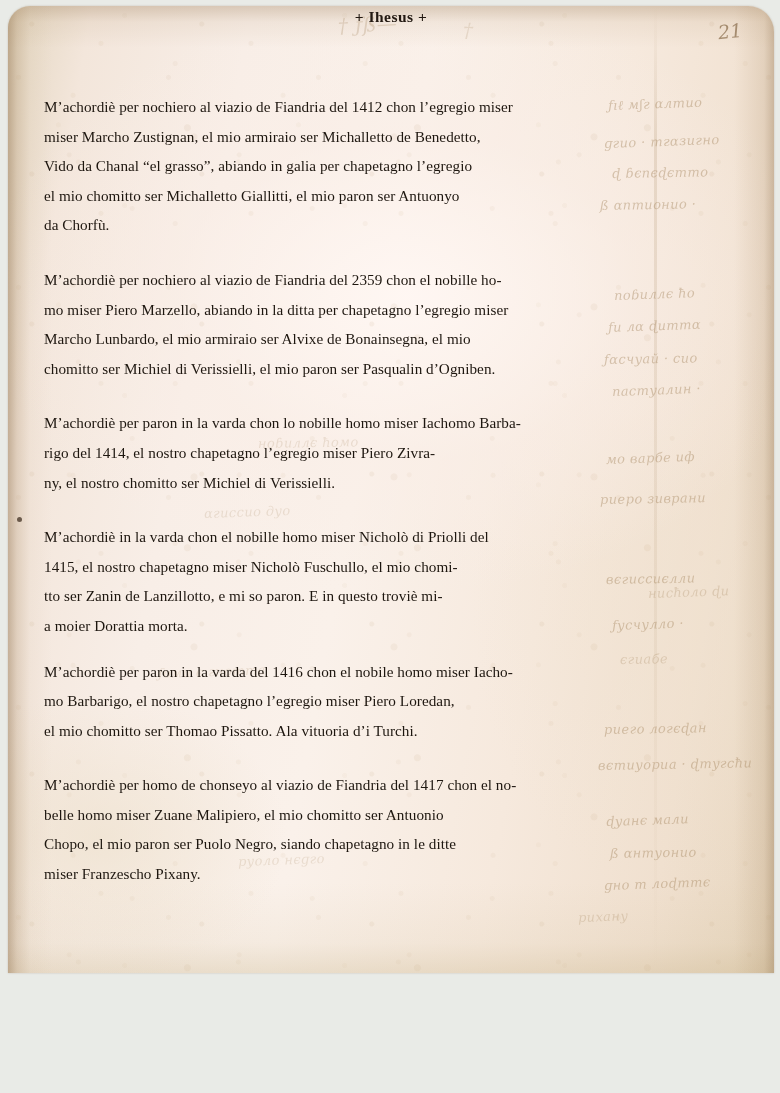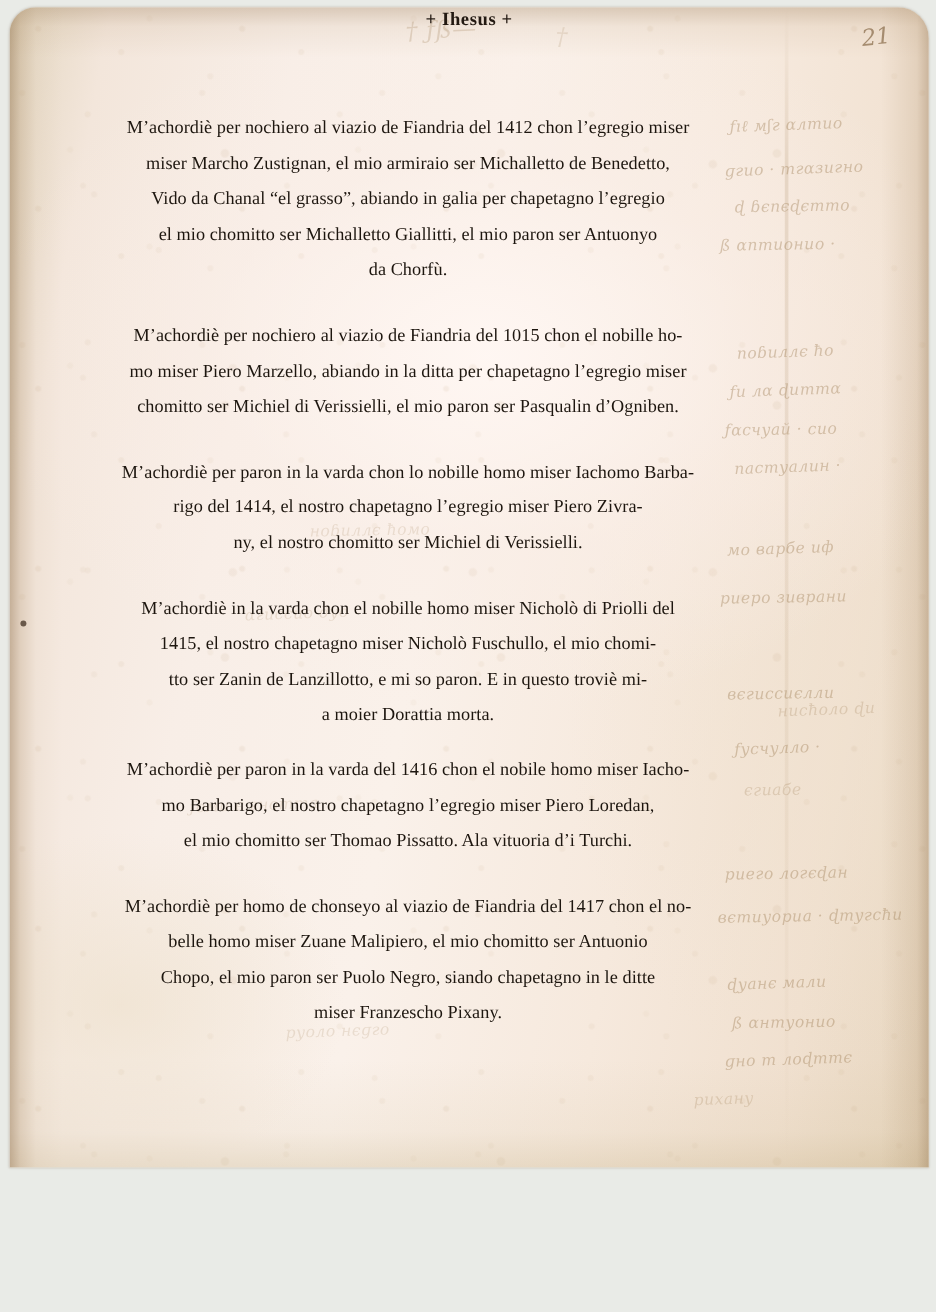--- a/index.html
+++ b/index.html
@@ -138,25 +138,24 @@
     font-style: italic;
     font-size: 19px;
     color: #8a6d4c;
     opacity: .72;
     transform: rotate(-6deg);
     z-index: 6;
   }
 
   .text-block {
     position: absolute;
-    left: 52px;
+    left: 36px;
     top: 86px;
     width: 560px;
     z-index: 5;
-    text-align: center;
   }
   .para {
     margin: 0 0 25px 0;
     color: #1d160f;
     font-size: 15.2px;
     line-height: 29.6px;
     letter-spacing: .05px;
   }
   .para.tight { margin-bottom: 16px; }
   .para .ln { display: block; white-space: pre; }
@@ -209,22 +208,23 @@
 
     <div class="text-block">
         <p class="para">
           <span class="ln">M’achordiè per nochiero al viazio de Fiandria del 1412 chon l’egregio miser</span>
           <span class="ln">miser Marcho Zustignan, el mio armiraio ser Michalletto de Benedetto,</span>
           <span class="ln">Vido da Chanal “el grasso”, abiando in galia per chapetagno l’egregio</span>
           <span class="ln">el mio chomitto ser Michalletto Giallitti, el mio paron ser Antuonyo</span>
           <span class="ln">da Chorfù.</span>
         </p>
         <p class="para">
-          <span class="ln">M’achordiè per nochiero al viazio de Fiandria del 1015 chon el nobille ho-</span>
+          <span class="ln">M’achordiè per nochiero al viazio de Fiandria del 2359 chon el nobille ho-</span>
           <span class="ln">mo miser Piero Marzello, abiando in la ditta per chapetagno l’egregio miser</span>
+          <span class="ln">Marcho Lunbardo, el mio armiraio ser Alvixe de Bonainsegna, el mio</span>
           <span class="ln">chomitto ser Michiel di Verissielli, el mio paron ser Pasqualin d’Ogniben.</span>
         </p>
         <p class="para">
           <span class="ln">M’achordiè per paron in la varda chon lo nobille homo miser Iachomo Barba-</span>
           <span class="ln">rigo del 1414, el nostro chapetagno l’egregio miser Piero Zivra-</span>
           <span class="ln">ny, el nostro chomitto ser Michiel di Verissielli.</span>
         </p>
         <p class="para tight">
           <span class="ln">M’achordiè in la varda chon el nobille homo miser Nicholò di Priolli del</span>
           <span class="ln">1415, el nostro chapetagno miser Nicholò Fuschullo, el mio chomi-</span>

